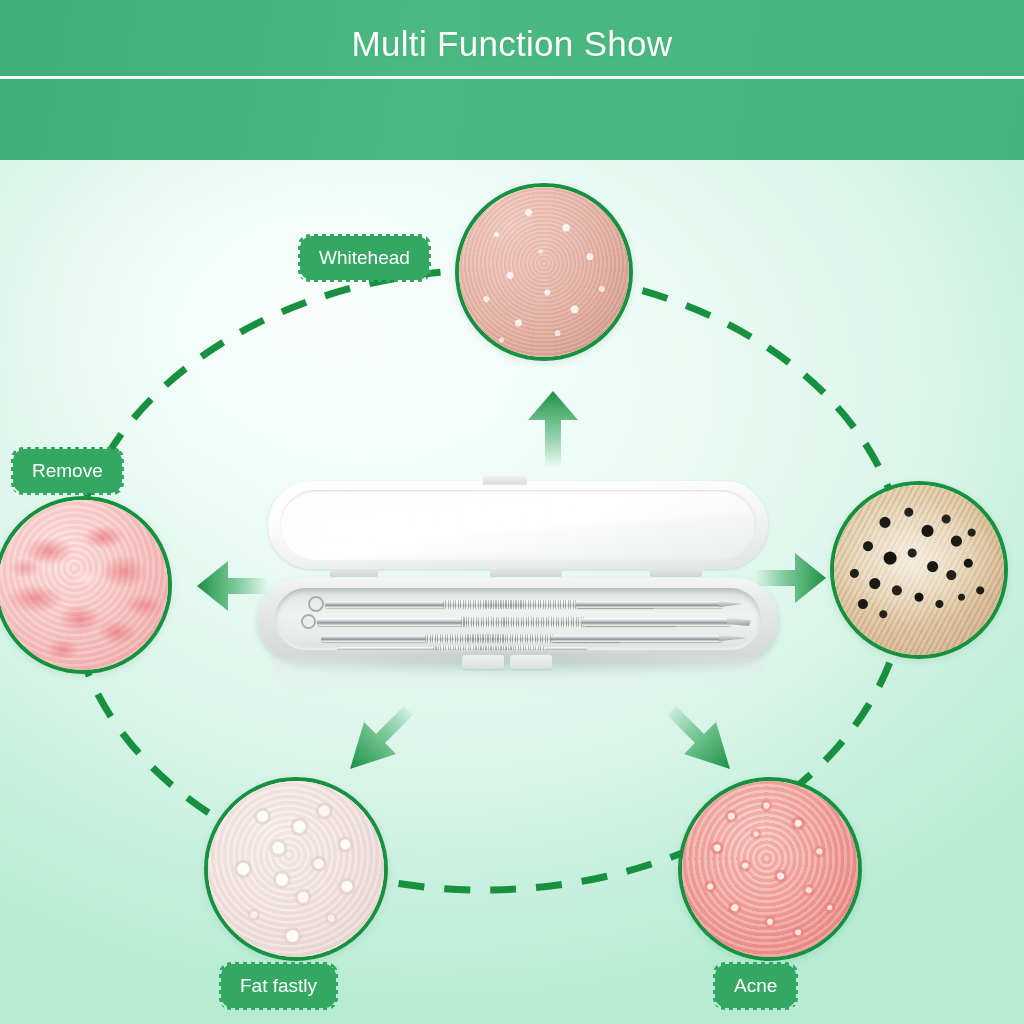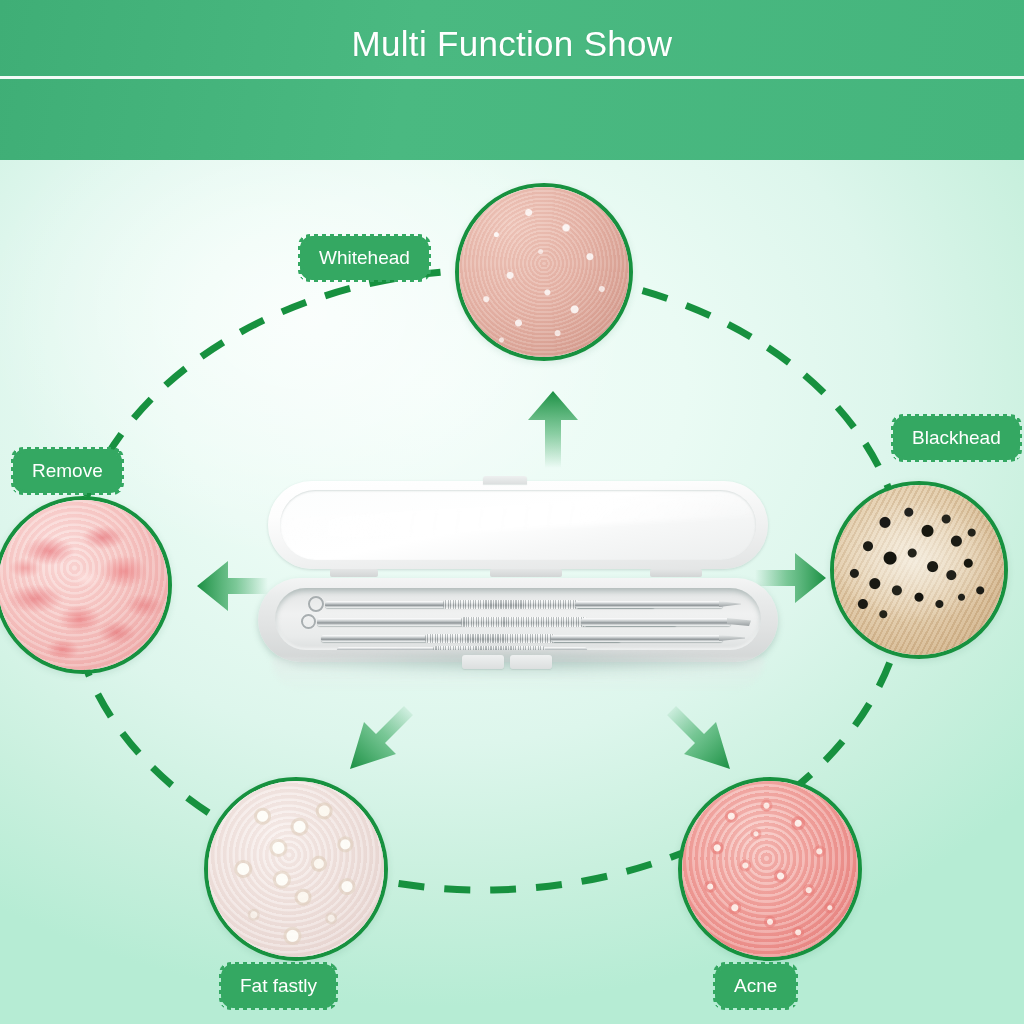--- a/index.html
+++ b/index.html
@@ -404,23 +404,20 @@
       </div>
     </div>
 
     <div class="clasp" style="left:462px; top:655px; width:42px; height:14px;"></div>
     <div class="clasp" style="left:510px; top:655px; width:42px; height:14px;"></div>
   </div>
 
   <div class="stamp" style="left:303px; top:239px;">
     <span>Whitehead</span>
   </div>
-  <div class="stamp" style="left:896px; top:419px;">
-    <span>Blackhead</span>
-  </div>
   <div class="stamp" style="left:16px; top:452px;">
     <span>Remove</span>
   </div>
   <div class="stamp" style="left:224px; top:967px;">
     <span>Fat fastly</span>
   </div>
   <div class="stamp" style="left:718px; top:967px;">
     <span>Acne</span>
   </div>
 

